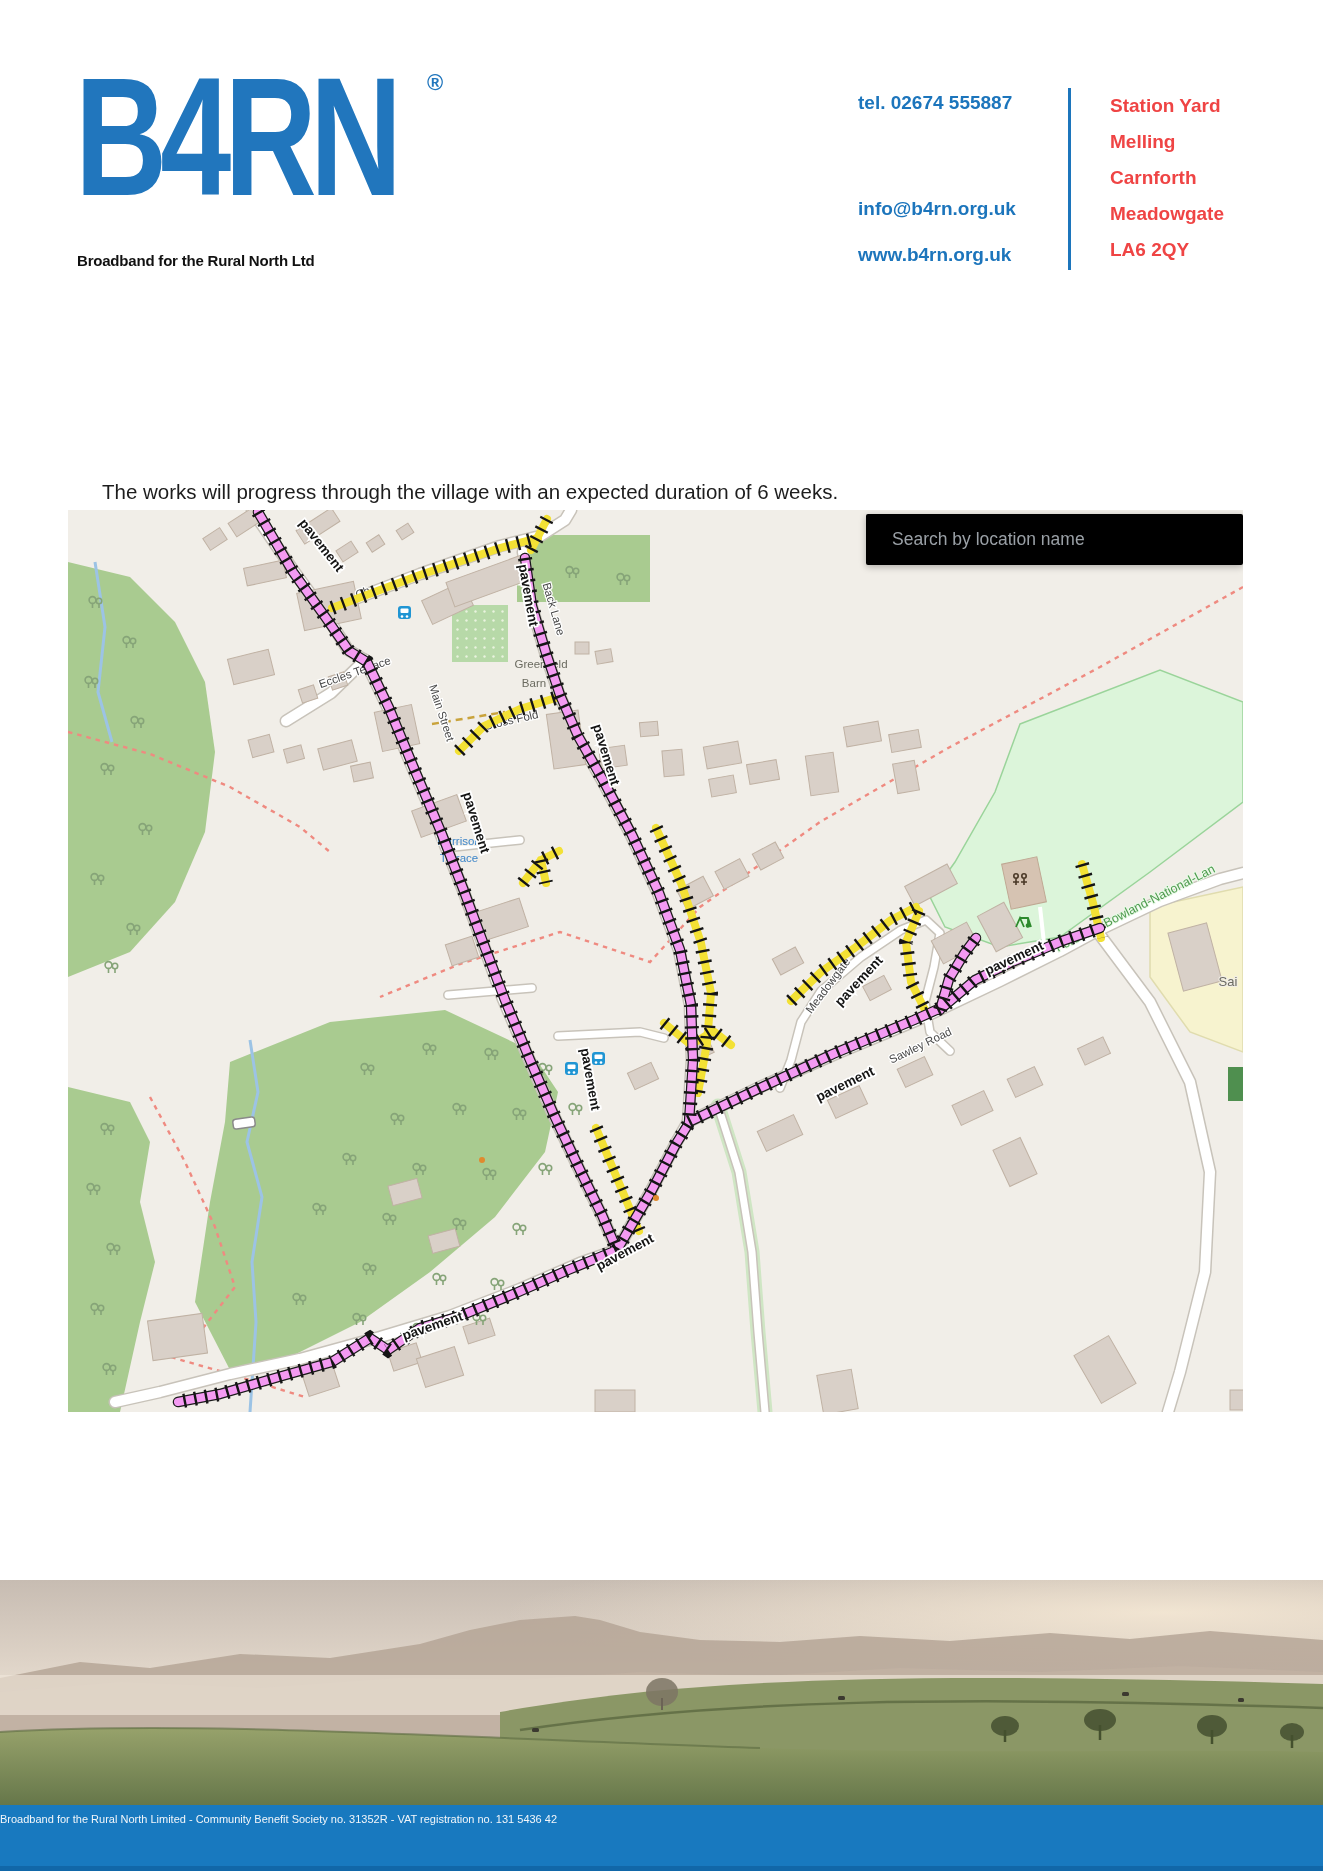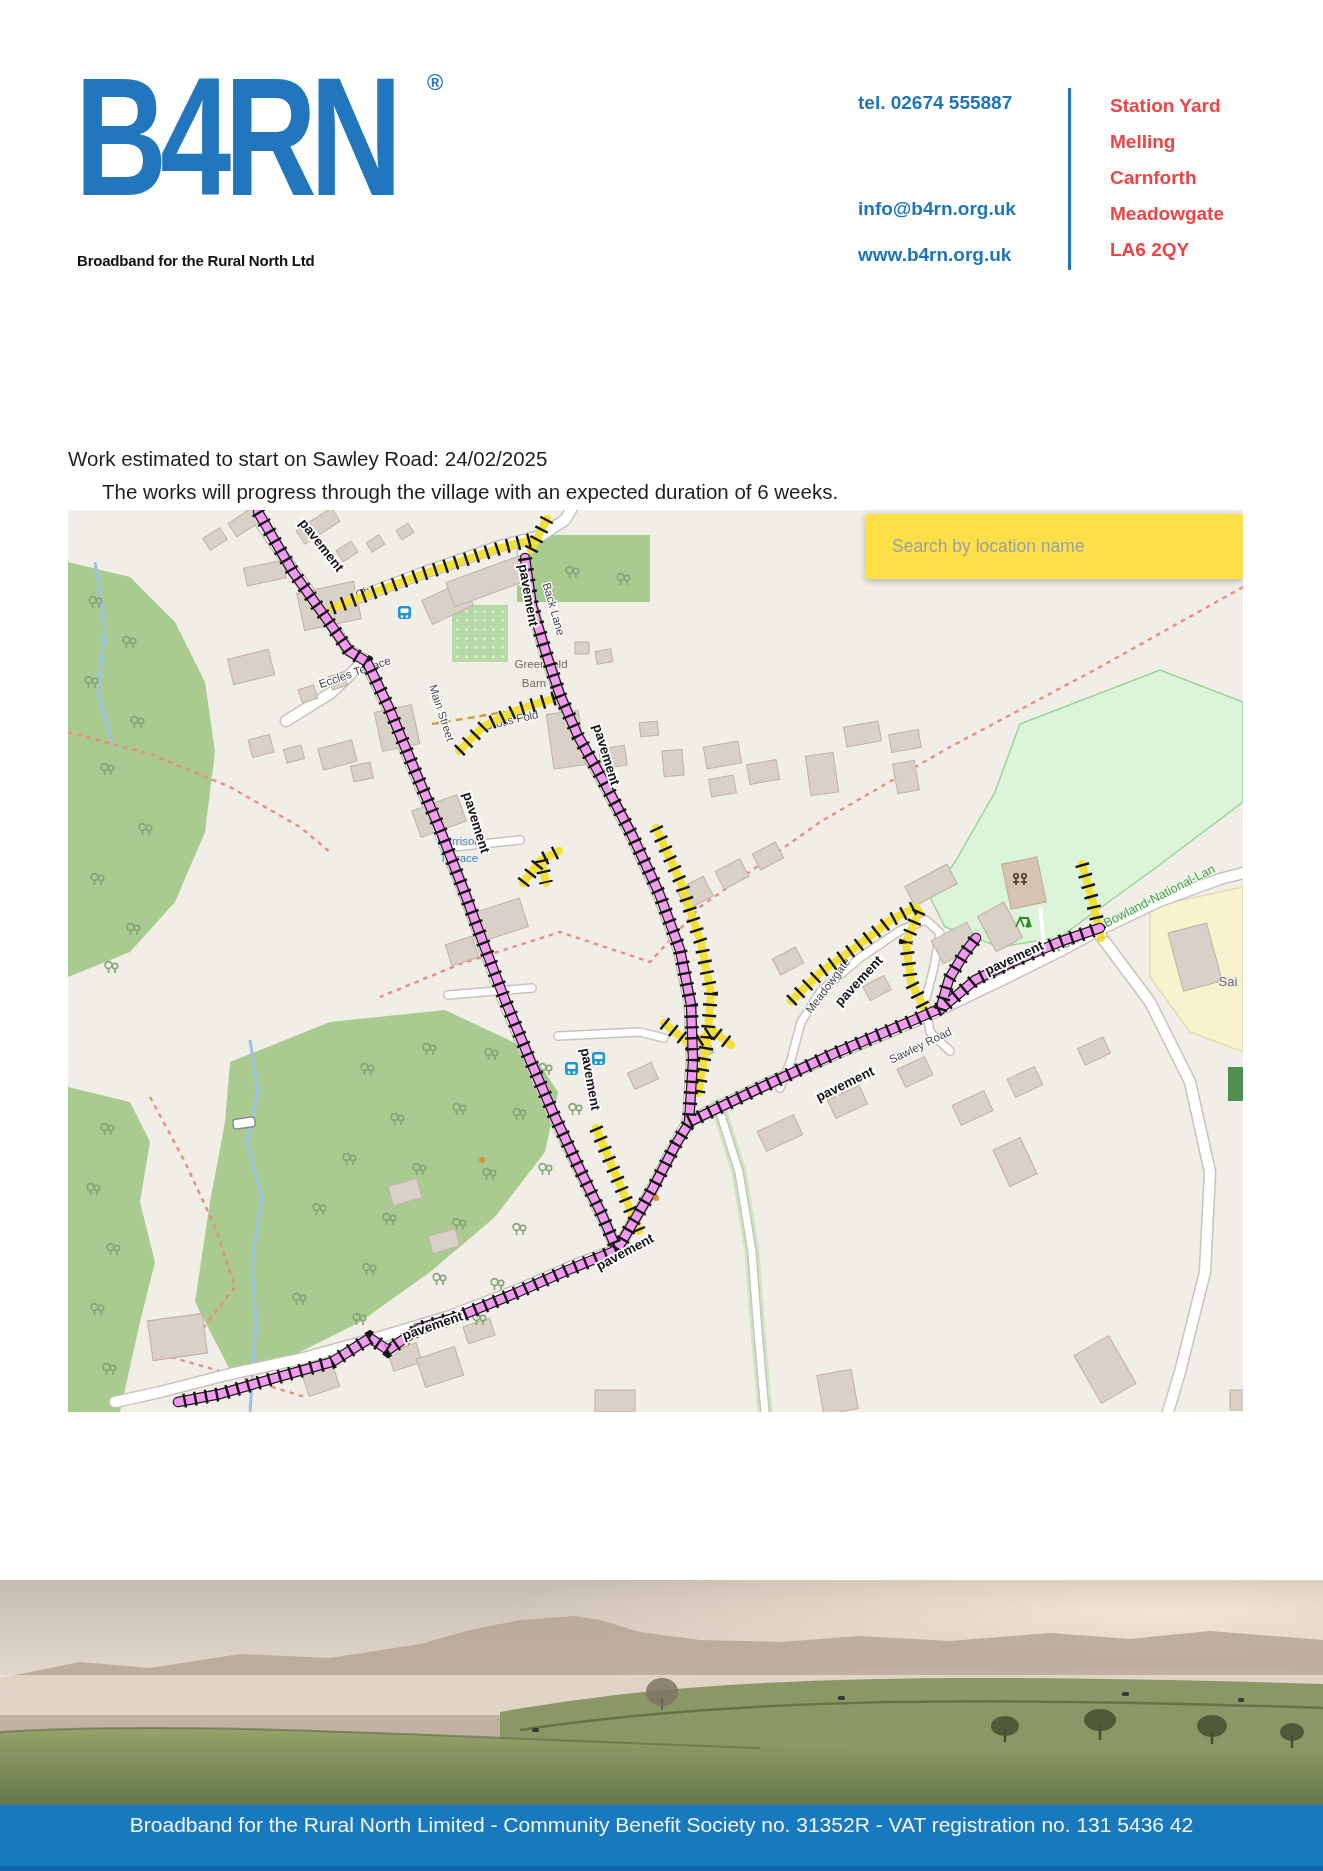--- a/index.html
+++ b/index.html
@@ -22,21 +22,21 @@
   #address-col { position:absolute; left:1110px; top:88px; color:#ef4444; font-weight:bold; font-size:19px; line-height:36px; white-space:nowrap; }
 
   
   .body-line { position:absolute; left:68px; font-size:20.5px; color:#1d1d1d; white-space:nowrap; }
   #body-line1 { top:447px; }
   #body-line2 { top:480px;margin-left:34px; }
 
   
   #map { position:absolute; left:68px; top:510px; width:1175px; height:902px; background:#f1eee8; overflow:hidden; }
   #map svg { display:block; }
-  #search-box { position:absolute; left:798px; top:4px; width:377px; height:65px; background:#fde047;
+  #search-box { position:absolute; left:798px; top:4px; width:377px; height:51px; background:#000000;
                 box-shadow:0 2px 7px rgba(0,0,0,.28); border:none; border-radius:2px; }
   #search-box input { width:100%; height:100%; border:none; outline:none; background:transparent;
                       padding-left:26px; font-size:17.5px; color:#666; font-family:"Liberation Sans",sans-serif; }
   #search-box input::placeholder { color:#9aa0a6; opacity:1; }
 
   
   .rd-casing { fill:none; stroke:#c8c3ba; stroke-width:13; stroke-linecap:round; stroke-linejoin:round; }
   .rd-core   { fill:none; stroke:#ffffff; stroke-width:10; stroke-linecap:round; stroke-linejoin:round; }
   .rd-casing.small { stroke-width:10; }
   .rd-core.small { stroke-width:7; }
@@ -58,21 +58,21 @@
                 stroke:#f1eee8; stroke-width:2px; paint-order:stroke; text-anchor:middle; }
   .blue-lbl { fill:#3d85c8; }
   .green-lbl { font-family:"Liberation Sans",sans-serif; font-size:12.5px; fill:#4e9a4e;
                stroke:#eafae8; stroke-width:2px; paint-order:stroke; }
   .pave-lbl { font-family:"Liberation Sans",sans-serif; font-size:13.5px; font-weight:bold; fill:#141414;
               stroke:#ffffff; stroke-width:3.5px; paint-order:stroke; text-anchor:middle; }
 
   
   #footer-photo { position:absolute; left:0; top:1580px; width:1323px; height:225px; }
   #footer-bar { position:absolute; left:0; top:1805px; width:1323px; height:66px; background:#1879bf; border-bottom:5px solid #1167a8; }
-  #footer-text { position:absolute; width:100%; top:8px; text-align:center; color:#f2f6fa; font-size:21px; }
+  #footer-text { position:absolute; width:100%; top:8px; text-align:left; color:#f2f6fa; font-size:11px; }
 </style>
 </head>
 <body>
 
 <div id="page">
 
   <div id="logo-block">
     <span id="logo-text">B4RN</span>
     <span id="logo-reg">®</span>
     <div id="logo-tagline">Broadband for the Rural North Ltd</div>
@@ -82,21 +82,20 @@
   <div class="contact-col" id="contact-web">www.b4rn.org.uk</div>
   <div id="contact-divider"></div>
   <div id="address-col">
     <div>Station Yard</div>
     <div>Melling</div>
     <div>Carnforth</div>
     <div>Meadowgate</div>
     <div>LA6 2QY</div>
   </div>
 
-  <div class="body-line" id="body-line1">Work estimated to start on Sawley Road: 24/02/2025</div>
   <div class="body-line" id="body-line2">The works will progress through the village with an expected duration of 6 weeks.</div>
 
   <div id="map">
     <svg width="1175" height="902" viewBox="0 0 1175 902">
       <defs>
         <pattern id="orchard" width="9" height="9" patternUnits="userSpaceOnUse">
           <rect width="9" height="9" fill="#b7d9a8"></rect>
           <circle cx="2.5" cy="2.5" r="1.2" fill="#e9f3de"></circle>
         </pattern>
         <g id="tree" stroke="#86a478" fill="none" stroke-width="1.6">

